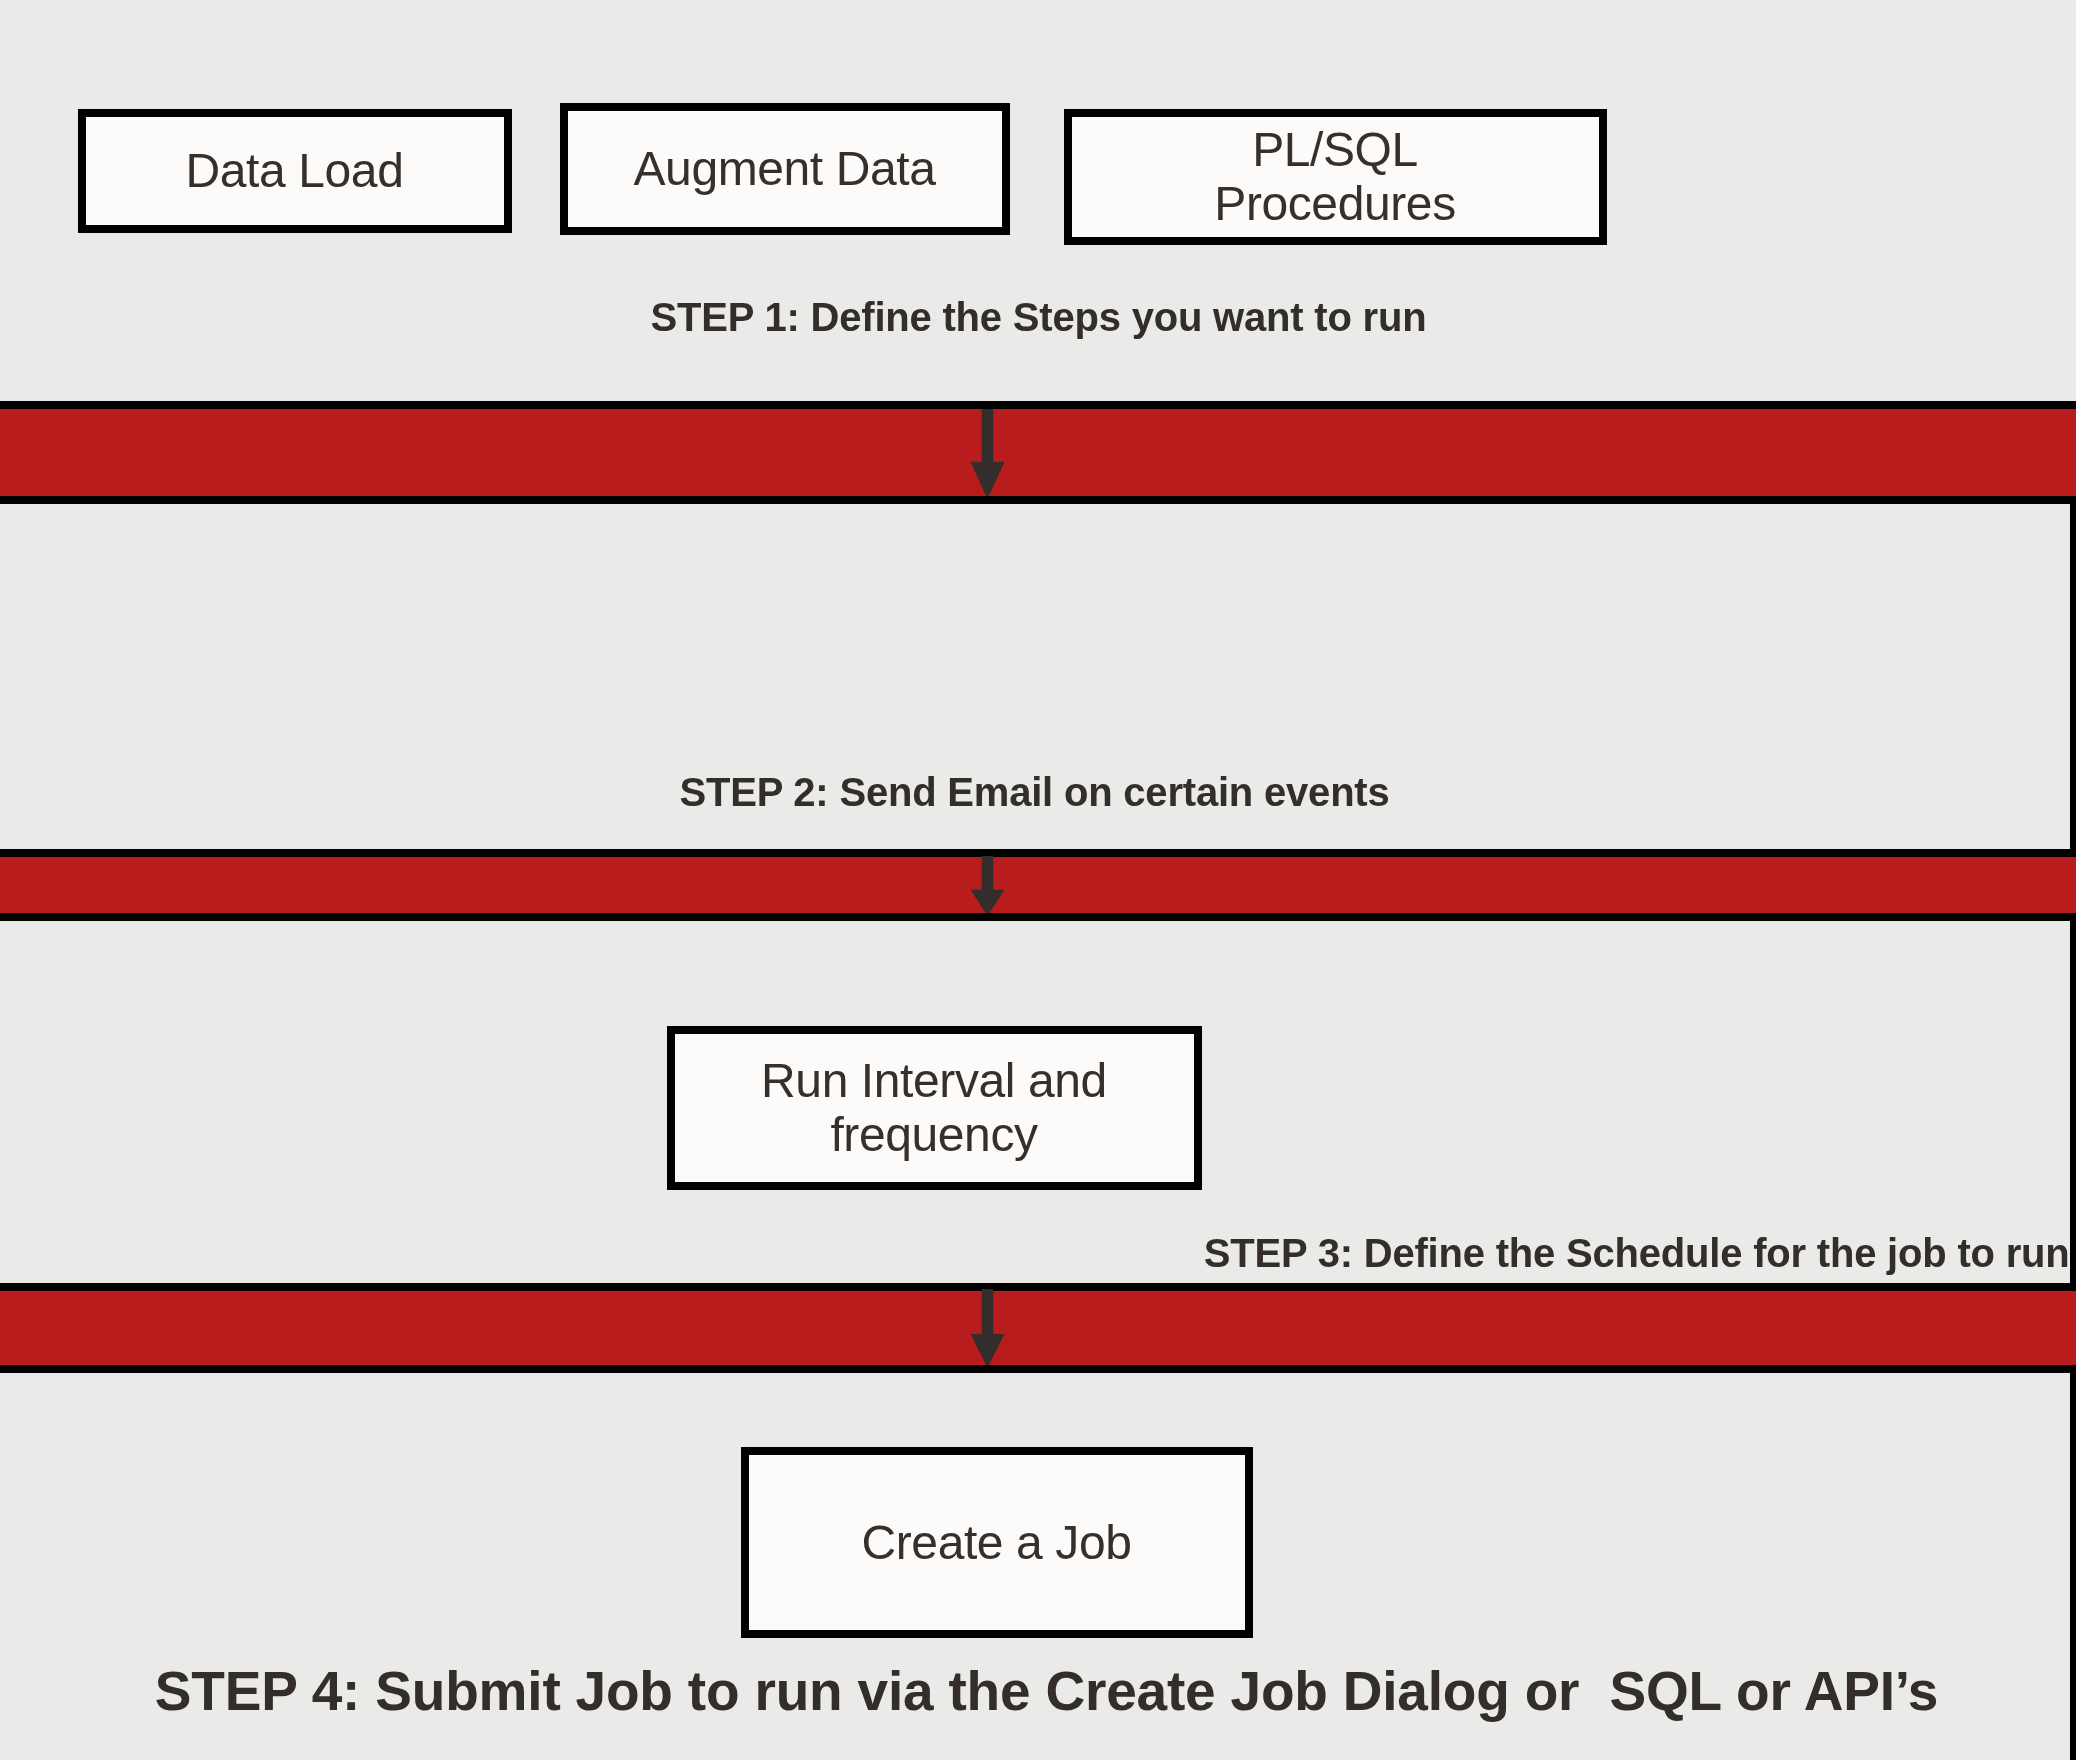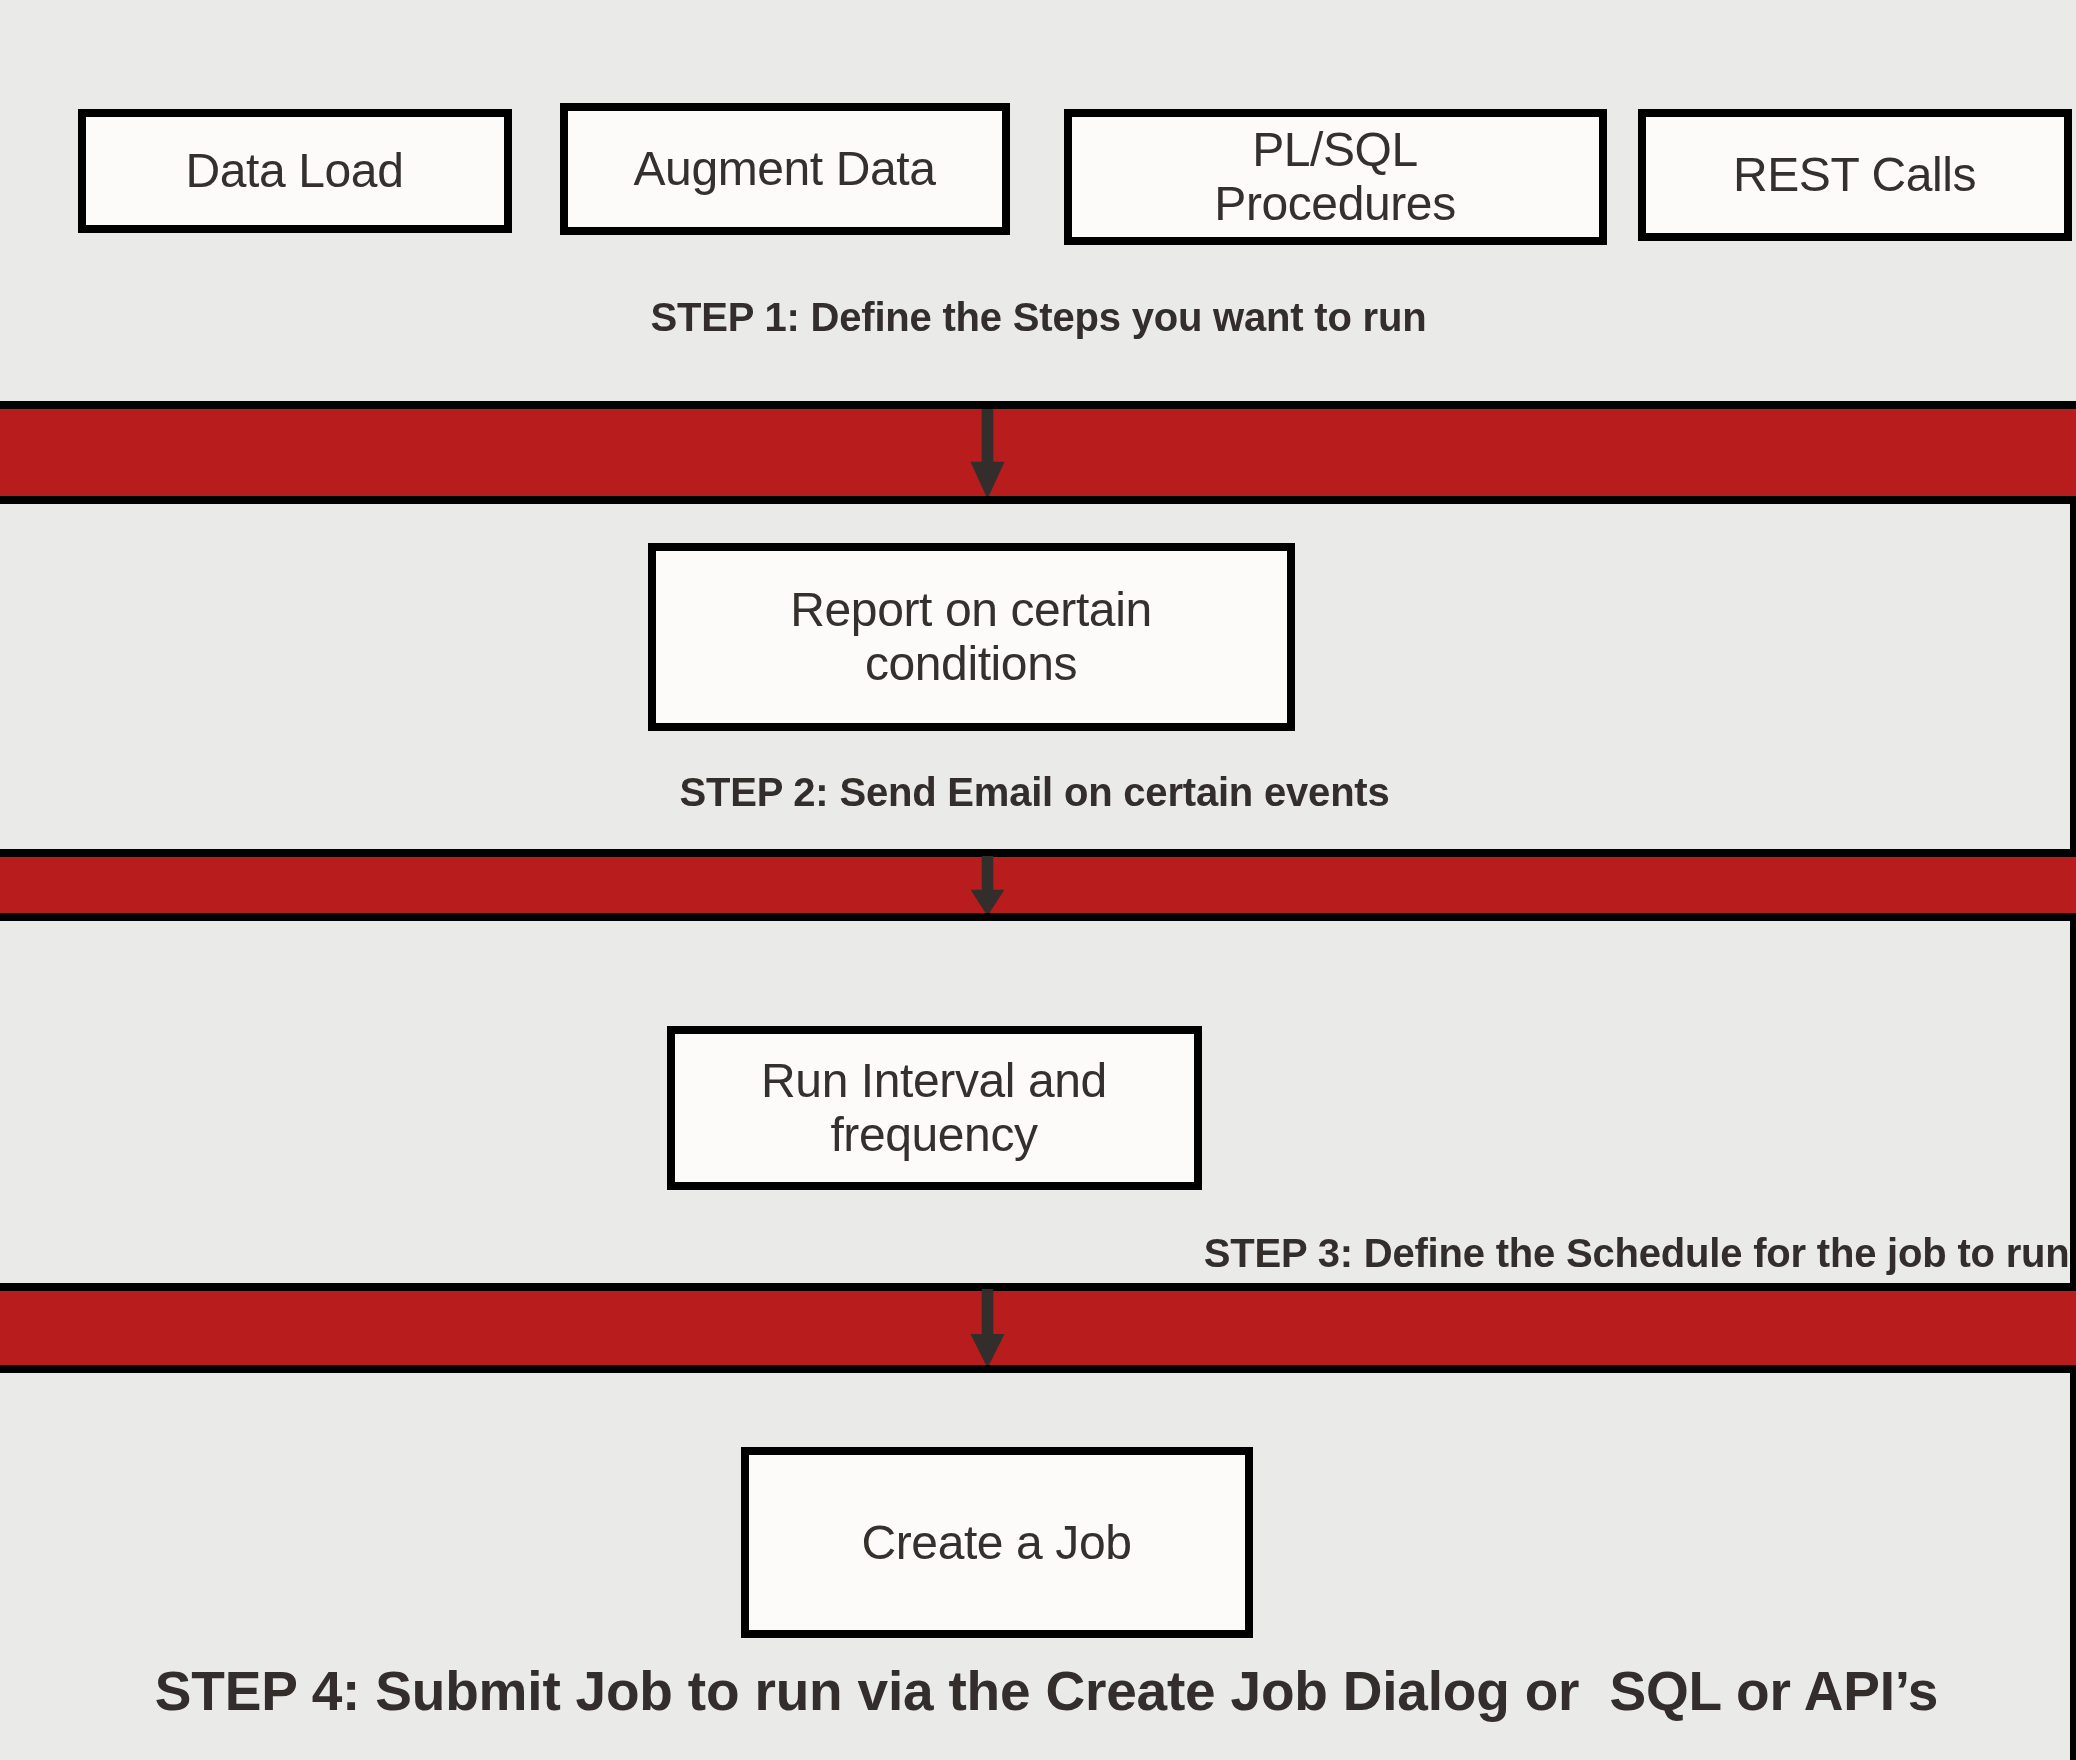--- a/index.html
+++ b/index.html
@@ -72,33 +72,30 @@
 
   <div class="panel" style="left:-8.5px; top:-8.5px; width:2094px; height:417px;">
 
     <div class="node" style="left:78px; top:109px; width:434px; height:124px;">Data Load</div>
 
     <div class="node" style="left:1064px; top:109px; width:543px; height:136px;">PL/SQL
 Procedures</div>
 
     <div class="node" style="left:560px; top:103px; width:450px; height:132px;">Augment Data</div>
 
-    <div class="node" style="left:1638px; top:109px; width:434px; height:132px;">REST Calls</div>
 
     <div class="step-label" style="top:297px;">STEP 1: Define the Steps you want to run</div>
   </div>
 
   <svg class="arrow" width="47" height="90" viewBox="0 0 60 116" style="left:964px; top:409px;">
     <polygon points="22.5,0 37.5,0 37.5,68 52,68 30,116 8,68 22.5,68" fill="#332E2B"></polygon>
   </svg>
 
   <div class="panel" style="left:-8.5px; top:496px; width:2086px; height:361px;">
 
-    <div class="node" style="left:648px; top:39px; width:647px; height:188px;">Report on certain
-conditions</div>
 
     <div class="step-label" style="top:268px;">STEP 2: Send Email on certain events</div>
   </div>
 
   <svg class="arrow" width="47" height="60" viewBox="0 0 60 78" style="left:964px; top:856px;">
     <polygon points="22.5,0 37.5,0 37.5,44 52,44 30,78 8,44 22.5,44" fill="#332E2B"></polygon>
   </svg>
 
   <div class="panel" style="left:-8.5px; top:913px; width:2086px; height:378px;">
 

